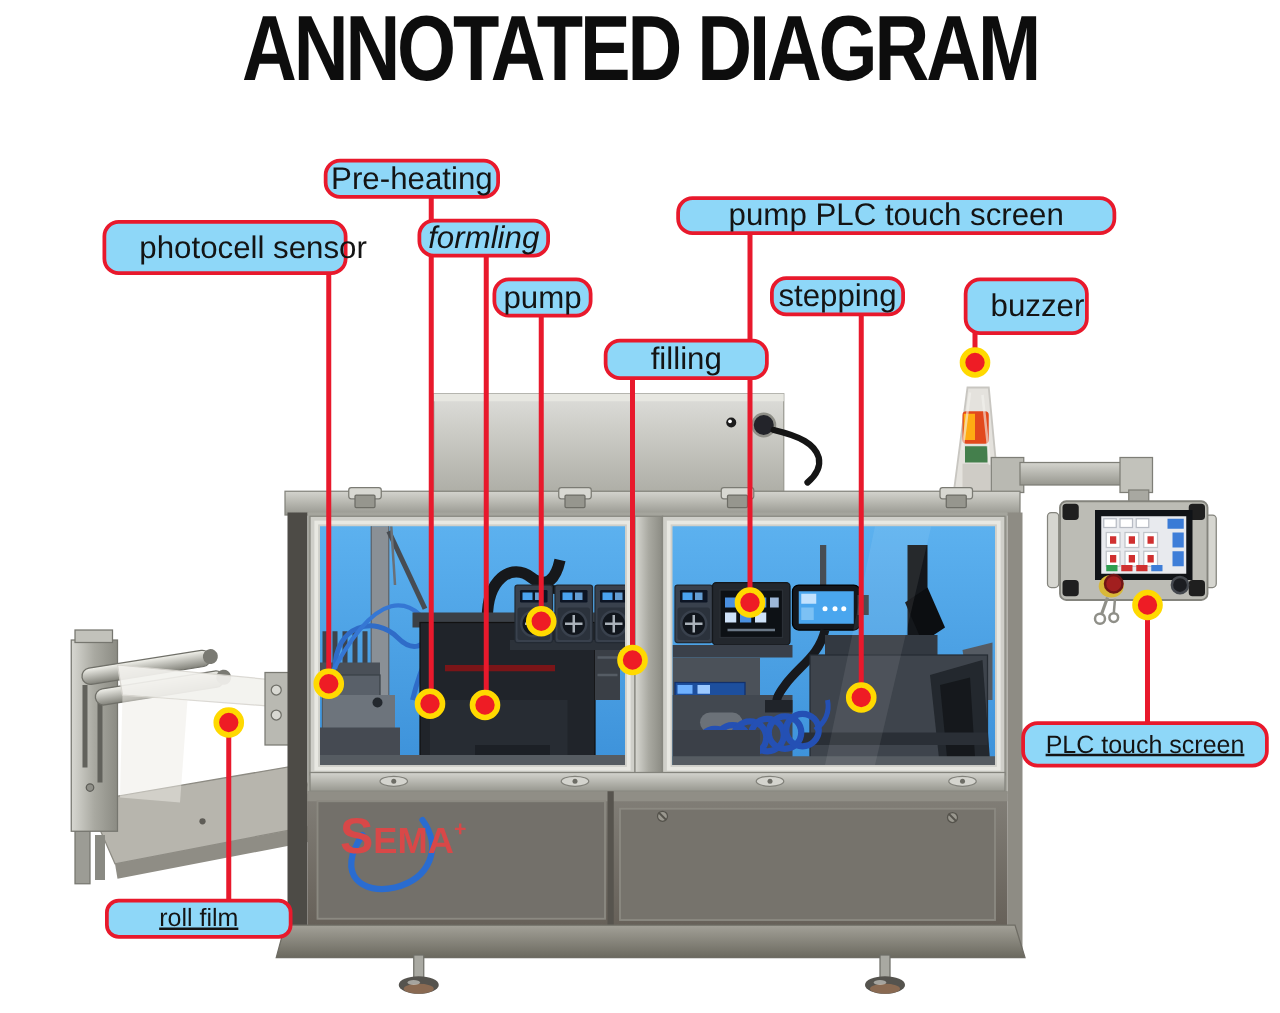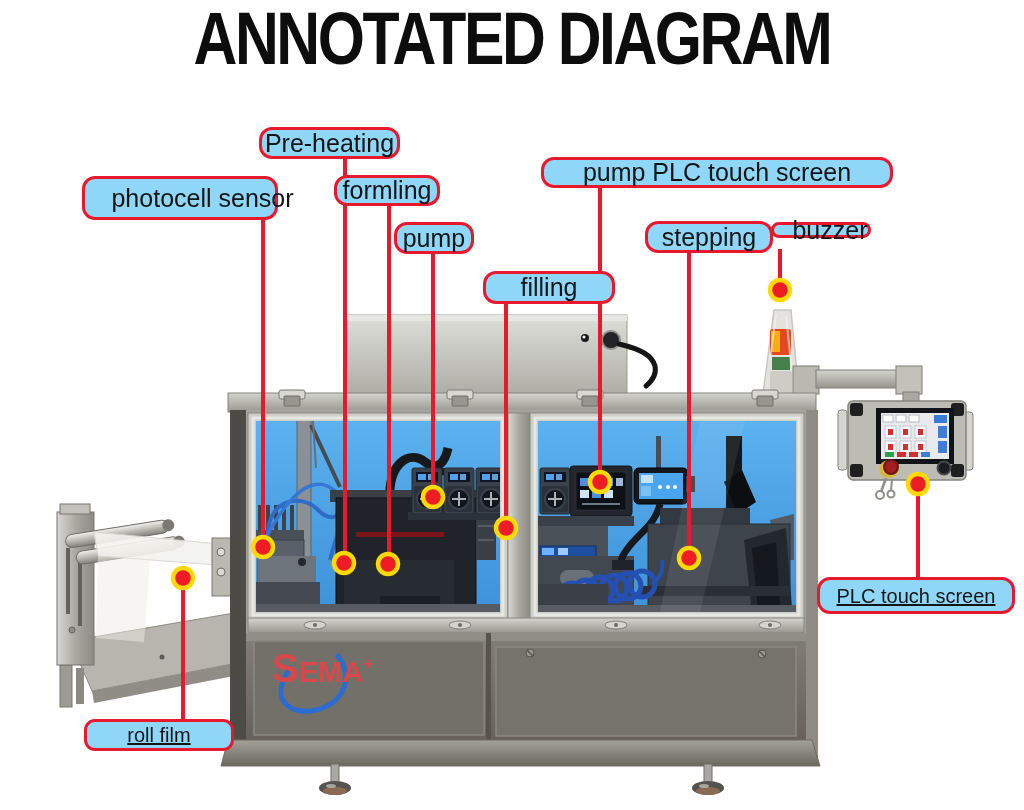--- a/index.html
+++ b/index.html
@@ -359,22 +359,22 @@
       <circle cx="600" cy="482" r="10"></circle>
       <circle cx="689" cy="558" r="10"></circle>
       <circle cx="780" cy="290" r="10"></circle>
       <circle cx="183" cy="578" r="10"></circle>
       <circle cx="918" cy="484" r="10"></circle>
     </g>
   </svg>
 
   <div class="callout" style="left:259px;top:127px;width:141px;height:32px;">Pre-heating</div>
   <div class="callout" style="left:82px;top:176px;width:196px;height:44px;padding-left:45px;">photocell sensor</div>
-  <div class="callout" style="left:334px;top:175px;width:106px;height:31px;">formling</div>
+  <div class="callout" style="left:334px;top:175px;width:106px;height:31px;font-style:italic;">formling</div>
   <div class="callout" style="left:394px;top:222px;width:80px;height:32px;text-align:center;">pump</div>
   <div class="callout" style="left:541px;top:157px;width:352px;height:31px;">pump PLC touch screen</div>
-  <div class="callout" style="left:645px;top:221px;width:128px;height:32px;">stepping</div>
-  <div class="callout" style="left:771px;top:222px;width:100px;height:16px;padding-left:18px;">buzzer</div>
+  <div class="callout" style="left:616px;top:221px;width:108px;height:32px;">stepping</div>
+  <div class="callout" style="left:771px;top:222px;width:100px;height:46px;padding-left:18px;">buzzer</div>
   <div class="callout" style="left:447px;top:271px;width:132px;height:33px;margin-left:36px;">filling</div>
   <div class="callout big" style="left:817px;top:577px;width:198px;height:37px;">PLC touch screen</div>
   <div class="callout big" style="left:84px;top:719px;width:150px;height:32px;border-radius:11px;">roll film</div>
 
 </div>
 
 </body></html>

